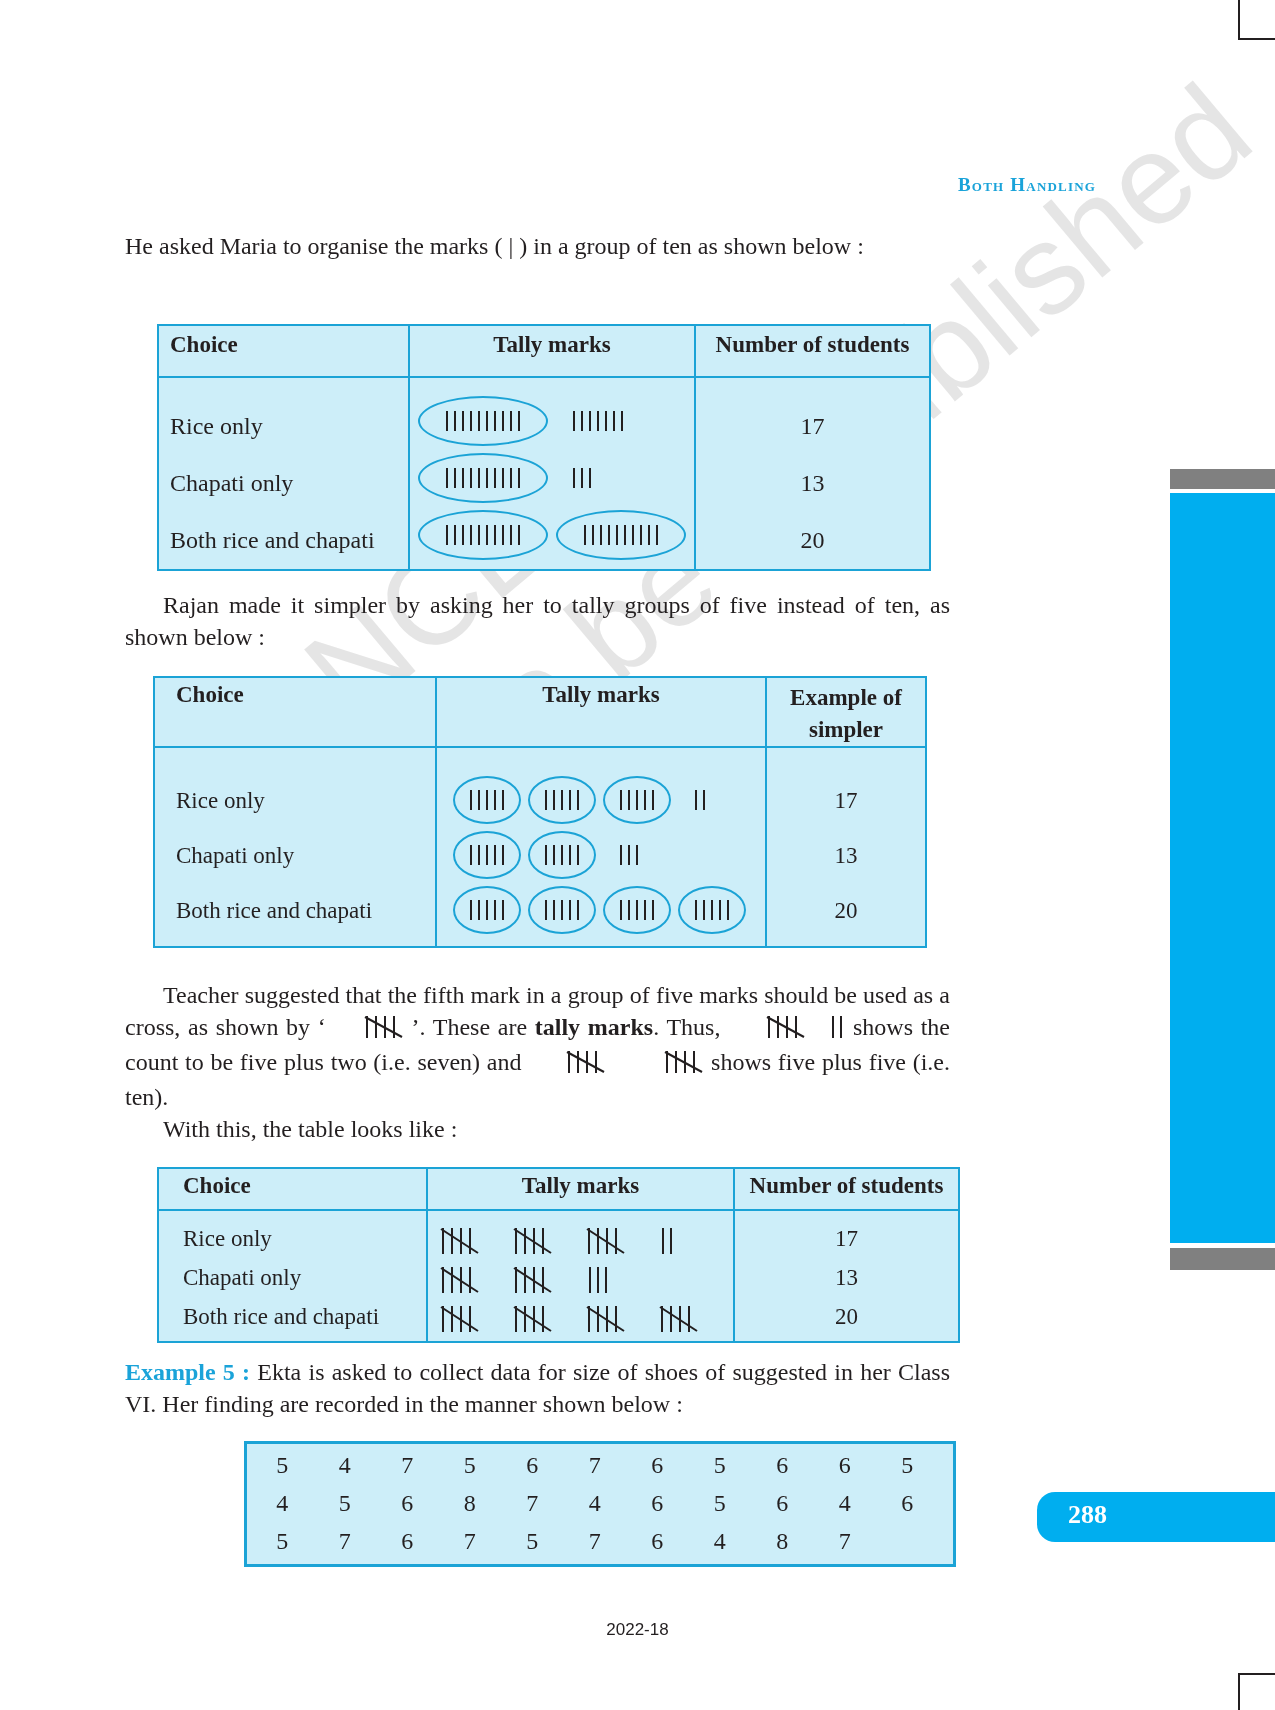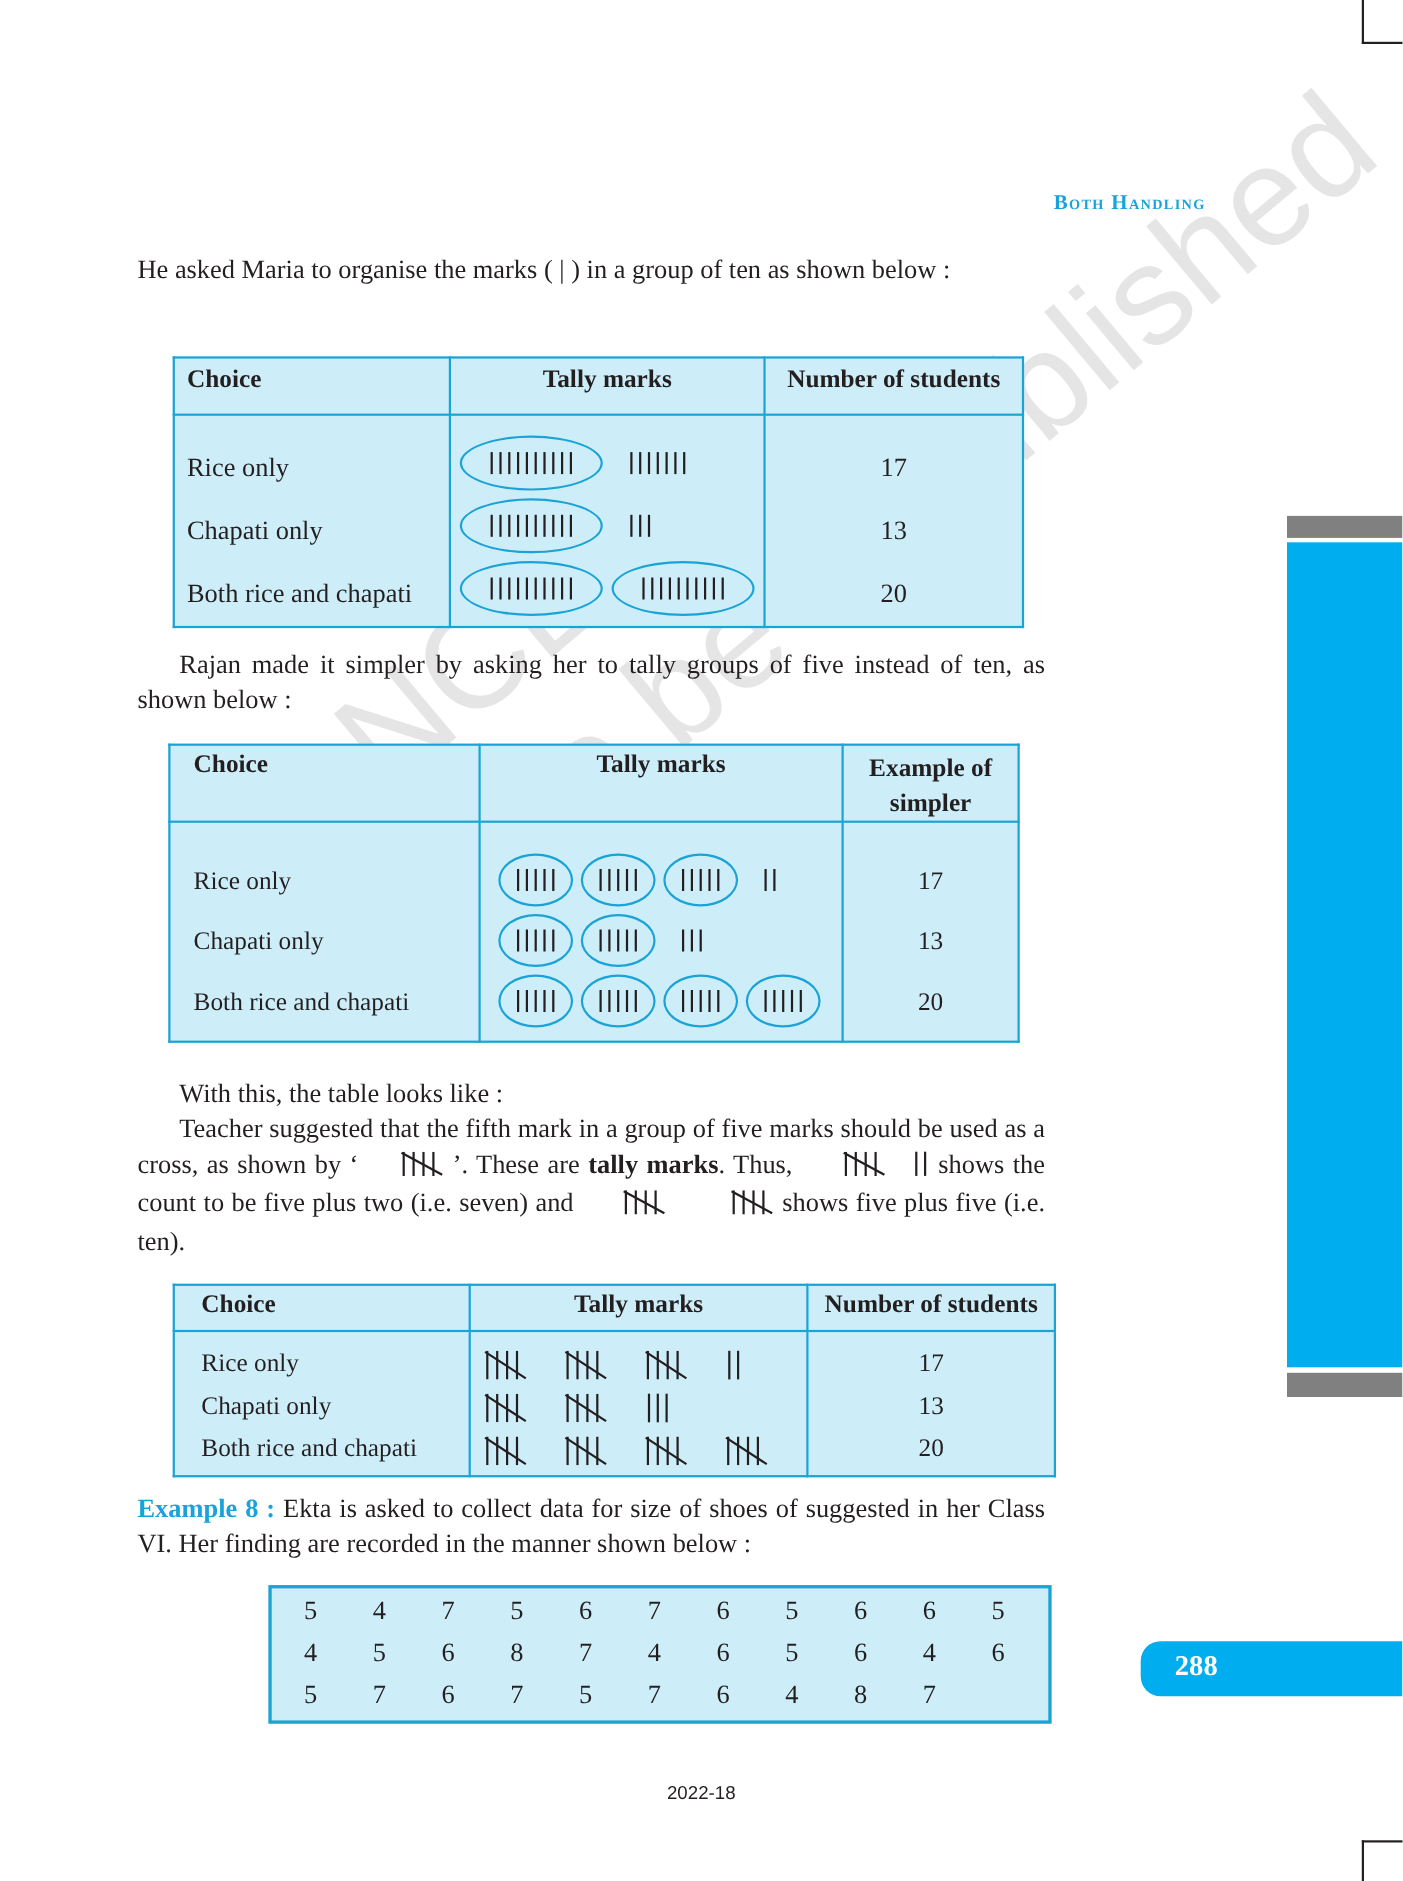--- a/index.html
+++ b/index.html
@@ -254,21 +254,20 @@
     <td style="padding:25px 0 0 0; text-align:center; line-height:55px; font-size:23px;">
       <div>17</div>
       <div>13</div>
       <div>20</div>
     </td>
   </tr>
 </tbody>
   </table>
 
 <div class="abs para" style="top:979px;">
-  <p class="indent">With this, the table looks like :</p>
   <p class="indent">
     <span>Teacher suggested that the fifth mark in a group of five marks should be used as a cross, as shown by ‘</span><span class="inline-five" style="display: inline-block; vertical-align: -3px;"><span class="five" style="width:40px;height:22px;"><svg width="40" height="22" viewBox="0 0 40 22">
             <line x1="3" y1="0" x2="3" y2="22" stroke="#231f20" stroke-width="2"></line>
             <line x1="12" y1="0" x2="12" y2="22" stroke="#231f20" stroke-width="2"></line>
             <line x1="21" y1="0" x2="21" y2="22" stroke="#231f20" stroke-width="2"></line>
             <line x1="30" y1="0" x2="30" y2="22" stroke="#231f20" stroke-width="2"></line>
             <line x1="1" y1="1" x2="38" y2="21" stroke="#231f20" stroke-width="2"></line>
           </svg></span></span><span> ’. These are </span><b>tally marks</b><span>. Thus, </span><span class="inline-five" style="display: inline-block; vertical-align: -3px;"><span class="five" style="width:40px;height:22px;"><svg width="40" height="22" viewBox="0 0 40 22">
             <line x1="3" y1="0" x2="3" y2="22" stroke="#231f20" stroke-width="2"></line>
             <line x1="12" y1="0" x2="12" y2="22" stroke="#231f20" stroke-width="2"></line>
@@ -285,20 +284,21 @@
             <line x1="30" y1="0" x2="30" y2="22" stroke="#231f20" stroke-width="2"></line>
             <line x1="1" y1="1" x2="38" y2="21" stroke="#231f20" stroke-width="2"></line>
           </svg></span></span>&nbsp;&nbsp;&nbsp;<span class="inline-five" style="display: inline-block; vertical-align: -3px;"><span class="five" style="width:40px;height:22px;"><svg width="40" height="22" viewBox="0 0 40 22">
             <line x1="3" y1="0" x2="3" y2="22" stroke="#231f20" stroke-width="2"></line>
             <line x1="12" y1="0" x2="12" y2="22" stroke="#231f20" stroke-width="2"></line>
             <line x1="21" y1="0" x2="21" y2="22" stroke="#231f20" stroke-width="2"></line>
             <line x1="30" y1="0" x2="30" y2="22" stroke="#231f20" stroke-width="2"></line>
             <line x1="1" y1="1" x2="38" y2="21" stroke="#231f20" stroke-width="2"></line>
           </svg></span></span><span> shows five plus five (i.e. ten).</span>
   </p>
+  <p class="indent">With this, the table looks like :</p>
 </div>
 
 <table class="tally" style="left:157px; top:1167px; width:803px;">
   <tbody>
       <tr style="height:42px;">
     <th style="width:243px; text-align:left; padding:4px 0 0 24px;">Choice</th>
     <th style="width:305px; text-align:center; padding-top:4px;">Tally marks</th>
     <th style="text-align:center; padding-top:4px;">Number of students</th>
   </tr>
   <tr style="height:132px;">
@@ -426,21 +426,21 @@
     <td style="padding:8px 0 0 0; text-align:center; line-height:39px; font-size:23px;">
       <div>17</div>
       <div>13</div>
       <div>20</div>
     </td>
   </tr>
 </tbody>
   </table>
 
 <div class="abs para" style="top:1356px;">
-  <p><span class="blue-bold">Example 8 :</span><span> Ekta is asked to collect data for size of shoes of suggested in her Class VI. Her finding are recorded in the manner shown below :</span></p>
+  <p><span class="blue-bold">Example 5 :</span><span> Ekta is asked to collect data for size of shoes of suggested in her Class VI. Her finding are recorded in the manner shown below :</span></p>
 </div>
 
 <div class="abs shoe-table" id="shoe-table">
     <div class="shoe-row" style="top:8px;left:4px;">
       <div class="shoe-cell">5</div>
       <div class="shoe-cell">4</div>
       <div class="shoe-cell">7</div>
       <div class="shoe-cell">5</div>
       <div class="shoe-cell">6</div>
       <div class="shoe-cell">7</div>

